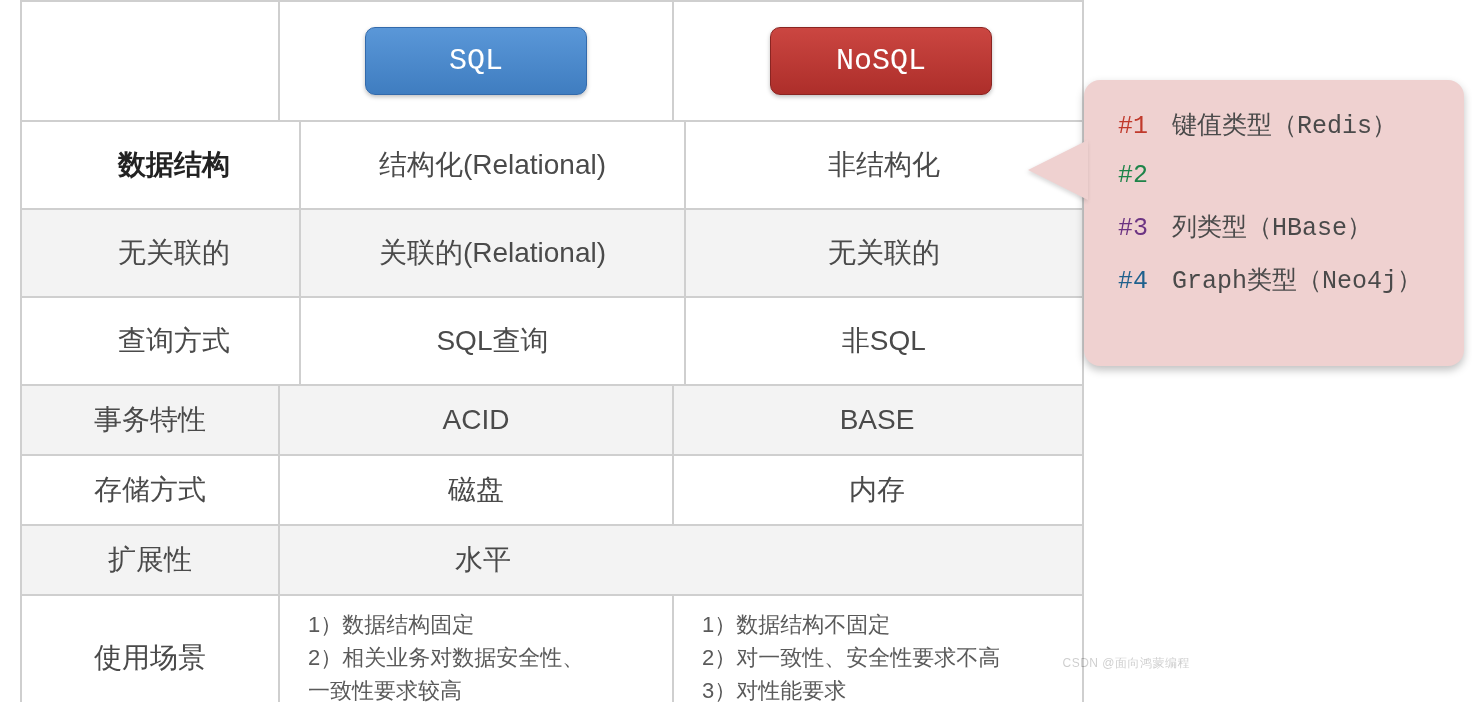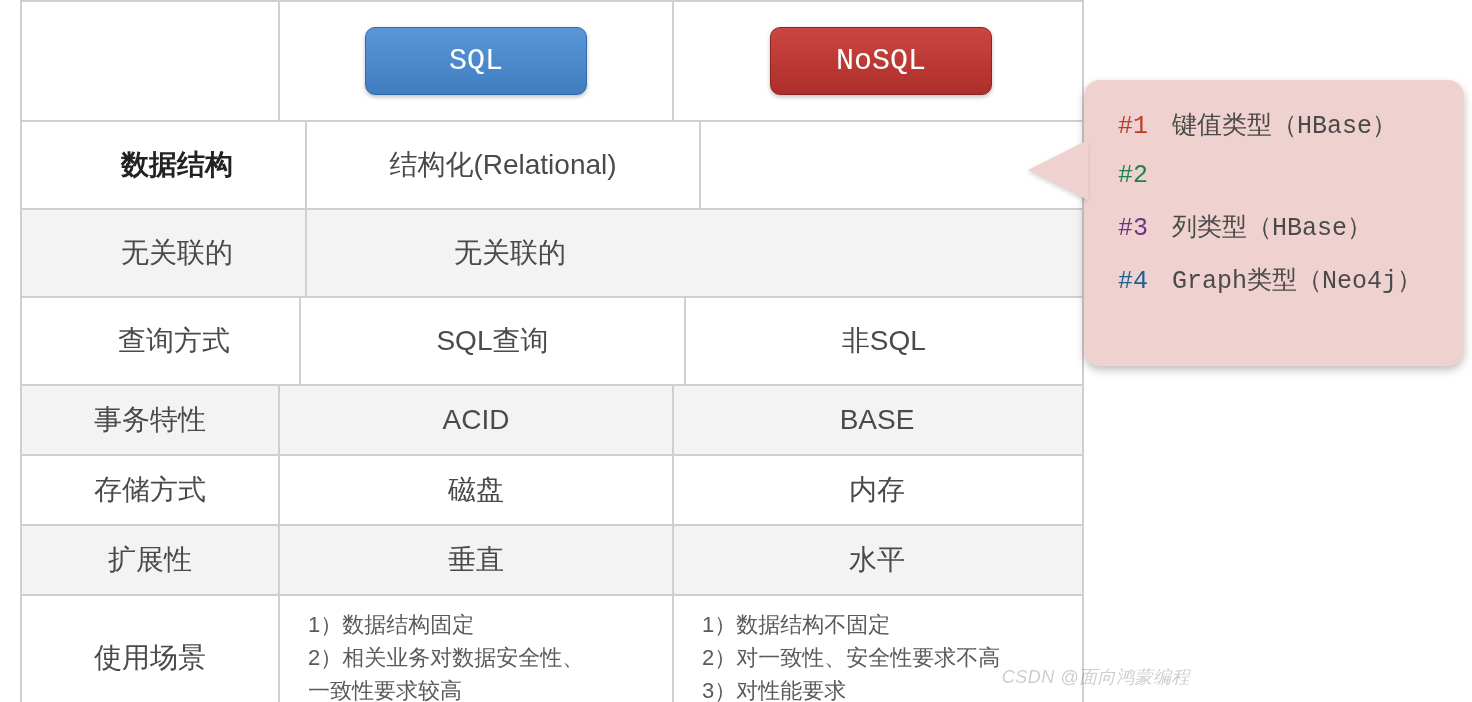--- a/index.html
+++ b/index.html
@@ -121,26 +121,25 @@
   }
   .callout .item:last-child { margin-bottom: 0; }
   .callout .num { width: 54px; flex-shrink: 0; }
   .c-red    { color: #c0392b; }
   .c-green  { color: #1e8449; }
   .c-purple { color: #6c3483; }
   .c-blue   { color: #1f618d; }
   .watermark {
     position: absolute;
     right: 18px;
-    bottom: 13px;
-    font-size: 18px;
+    bottom: 30px;
+    font-size: 12px;
     color: rgba(0,0,0,0.20);
     font-family: "Microsoft YaHei", sans-serif;
     letter-spacing: 0.5px;
-    font-style: italic;
   }
 </style>
 </head>
 <body>
 
 <div class="wrap">
   <div class="table">
 
     <div class="row row-header">
       <div class="cell col1"></div>
@@ -148,24 +147,26 @@
         <span class="pill pill-blue">SQL</span>
       </div>
       <div class="cell col3">
         <span class="pill pill-red">NoSQL</span>
       </div>
     </div>
 
     <div class="row row1 row-bold">
       <div class="cell col1">数据结构</div>
       <div class="cell col2">结构化(Relational)</div>
+      <div class="cell col3">非结构化</div>
     </div>
 
     <div class="row row1">
       <div class="cell col1">无关联的</div>
+      <div class="cell col2">关联的(Relational)</div>
       <div class="cell col3">无关联的</div>
     </div>
 
     <div class="row row1">
       <div class="cell col1">查询方式</div>
       <div class="cell col2">SQL查询</div>
       <div class="cell col3">非SQL</div>
     </div>
 
     <div class="row">
@@ -175,21 +176,20 @@
     </div>
 
     <div class="row">
       <div class="cell col1">存储方式</div>
       <div class="cell col2">磁盘</div>
       <div class="cell col3">内存</div>
     </div>
 
     <div class="row">
       <div class="cell col1">扩展性</div>
-      <div class="cell col2">垂直</div>
       <div class="cell col3">水平</div>
     </div>
 
     <div class="row row-use">
       <div class="cell col1">使用场景</div>
       <div class="cell col2 multiline">
         <span class="line">1）数据结构固定</span>
         <span class="line">2）相关业务对数据安全性、</span>
         <span class="line">一致性要求较高</span>
       </div>
@@ -198,21 +198,21 @@
         <span class="line">2）对一致性、安全性要求不高</span>
         <span class="line">3）对性能要求</span>
       </div>
     </div>
 
   </div>
 
   <div class="callout">
     <div class="item">
       <span class="num c-red">#1</span>
-      <span>键值类型（HBase）</span>
+      <span>键值类型（Redis）</span>
     </div>
     <div class="item">
       <span class="num c-green">#2</span>
     </div>
     <div class="item">
       <span class="num c-purple">#3</span>
       <span>列类型（HBase）</span>
     </div>
     <div class="item">
       <span class="num c-blue">#4</span>

